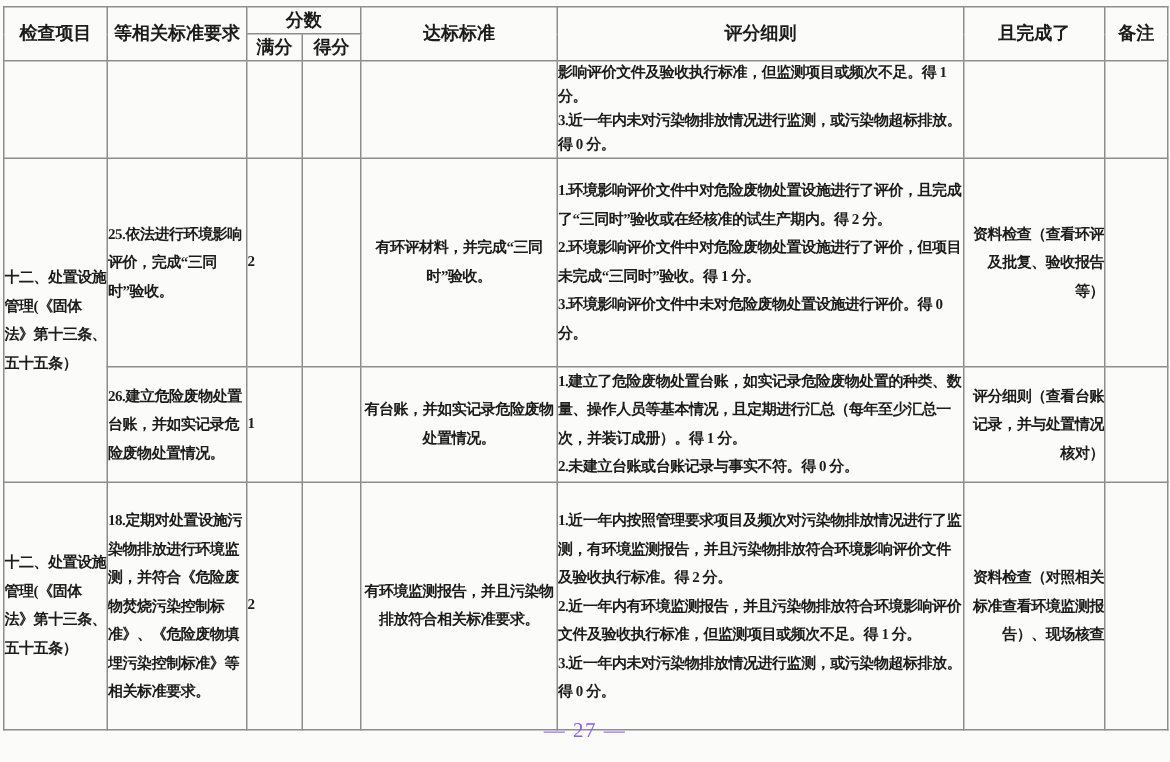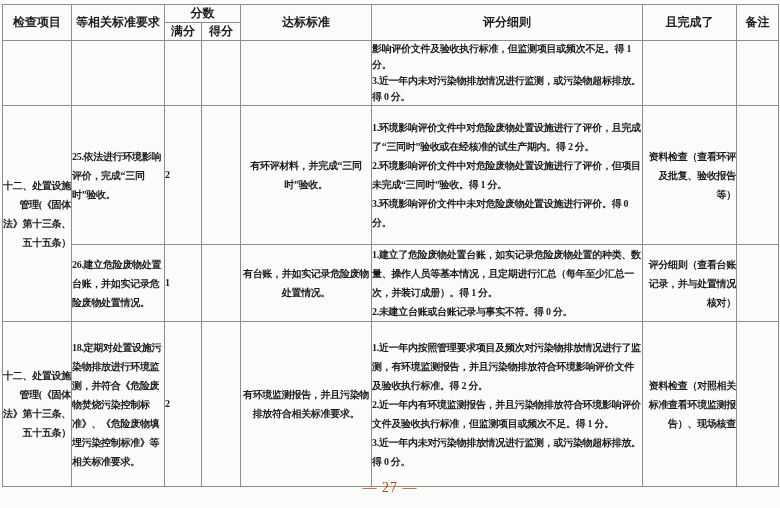--- a/index.html
+++ b/index.html
@@ -32,21 +32,21 @@
     font-size:12px;
     letter-spacing:0;
   }
   tr.h1{height:13px;}
   tr.h2{height:16px;}
   tr.r1{height:64px;}
   tr.r2{height:139px;}
   tr.r3{height:75px;padding-left:16px;}
   tr.r4{height:165px;}
   td.project{
-    text-align:right;
+    text-align:left;
     padding:0 1px 0 2px;
     line-height:19px;
     margin-top:44px;
   }
   td.content{
     text-align:left;
     padding:0 1px 0 2px;
     line-height:19px;
     margin-left:44px;
   }
@@ -71,21 +71,21 @@
     text-align:right;
     padding:0 1px 0 2px;
     line-height:19px;
   }
   td.remark{padding:0;}
   .footer{
     position:absolute;
     left:0;top:480px;width:780px;
     text-align:center;
     font-size:14px;
-    color:#c2410c;
+    color:#8b5cf6;
     letter-spacing:1px;
   }
 </style>
 </head>
 <body>
 
 <table class="doc">
   <colgroup>
     <col style="width:69px">
     <col style="width:93px">

